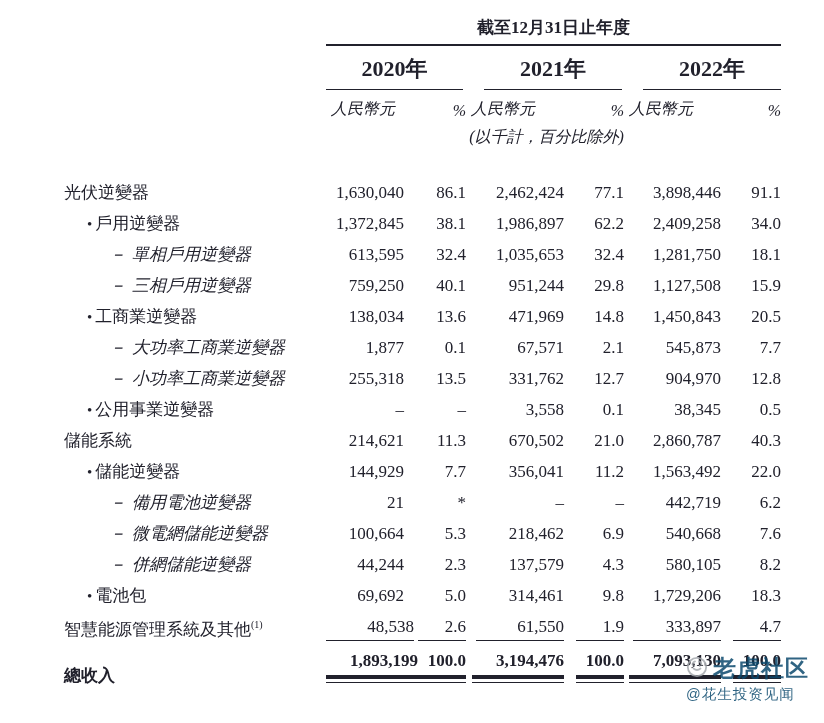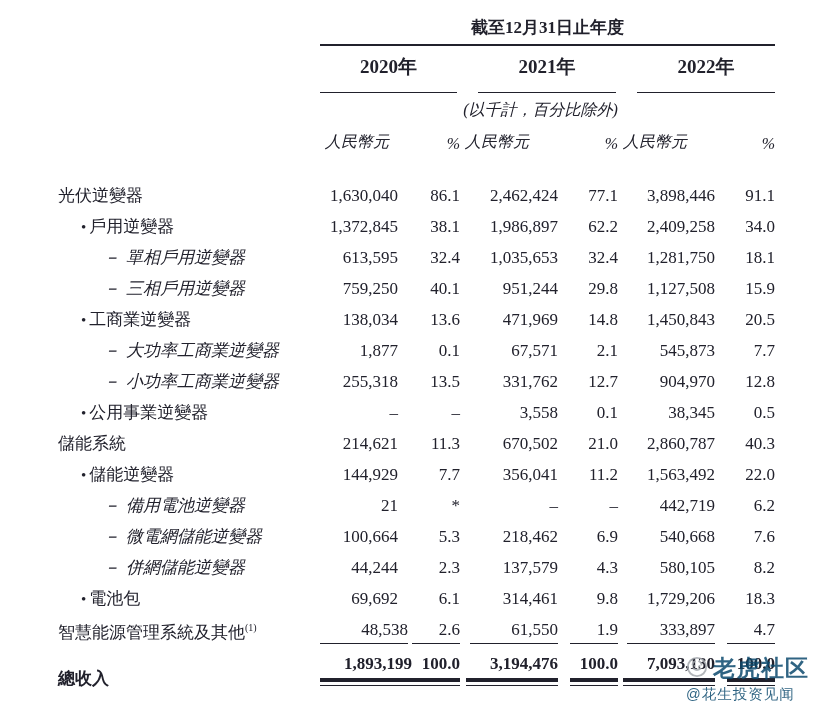--- a/index.html
+++ b/index.html
@@ -2,33 +2,33 @@
 <html lang="zh-Hant"><head>
 <meta charset="utf-8">
 <style>
   html,body{margin:0;padding:0;}
   .page{
     position:relative; width:824px; height:723px; background:#ffffff;
     font-family:"Liberation Serif","DejaVu Serif",serif; color:#21212c;
     overflow:hidden;
   }
   table.fin{
-    position:absolute; left:58px; top:10px; width:717px;
+    position:absolute; left:64px; top:10px; width:717px;
     border-collapse:collapse; table-layout:fixed;
   }
   td{vertical-align:bottom;}
   
   .hdr-period{
     text-align:center; font-weight:bold; font-size:17px;
     padding:6px 0 5px; border-bottom:2px solid #21212c;
   }
   .year-cell{padding:8px 0 0;}
   .year-box{
-    text-align:center; font-weight:bold; font-size:19px;
-    border-bottom:1.8px solid #21212c; padding-bottom:12px;
+    text-align:center; font-weight:bold; font-size:22px;
+    border-bottom:1.8px solid #21212c; padding-bottom:5px;
   }
   .g1 .year-box{margin:0 3px 0 0;}
   .g2 .year-box{margin:0 2px 0 18px;}
   .g3 .year-box{margin:0 0 0 19px;}
   .unit-cur{text-align:left; font-style:italic; font-size:16px; padding:9px 0 0 5px;}
   .unit-pct{text-align:right; font-style:italic; font-size:16px; padding:9px 0 0;}
   .note-cell{text-align:center; font-style:italic; font-size:16px; padding:7px 14px 2px 0;}
   .spacer-row td{height:26px;}
   
   tbody.rows td{font-size:17px; padding:4px 0 5px; line-height:22px;}
@@ -89,30 +89,30 @@
         </td>
         <td colspan="2" class="year-cell g2">
           <div class="year-box">2021年</div>
         </td>
         <td colspan="2" class="year-cell g3">
           <div class="year-box">2022年</div>
         </td>
       </tr>
       <tr>
         <td></td>
-        <td colspan="6" class="note-cell">(以千計，百分比除外)</td>
-      </tr>
-      <tr>
-        <td></td>
         <td class="unit-cur">人民幣元</td>
         <td class="unit-pct">%</td>
         <td class="unit-cur">人民幣元</td>
         <td class="unit-pct">%</td>
         <td class="unit-cur">人民幣元</td>
         <td class="unit-pct">%</td>
+      </tr>
+      <tr>
+        <td></td>
+        <td colspan="6" class="note-cell">(以千計，百分比除外)</td>
       </tr>
       <tr class="spacer-row">
           <td colspan="7"></td>
         </tr>
     </thead>
     <tbody class="rows">
         <tr class="row-l0">
       <td class="c-label"><span class="prefix"></span><span class="lbl">光伏逆變器</span><sup class="fn"></sup></td>
       <td class="c-num"><div class="cellwrap"><span class="val">1,630,040</span></div></td>
       <td class="c-num"><div class="cellwrap"><span class="val">86.1</span></div></td>
@@ -225,21 +225,21 @@
       <td class="c-num"><div class="cellwrap"><span class="val">44,244</span></div></td>
       <td class="c-num"><div class="cellwrap"><span class="val">2.3</span></div></td>
       <td class="c-num"><div class="cellwrap"><span class="val">137,579</span></div></td>
       <td class="c-num"><div class="cellwrap"><span class="val">4.3</span></div></td>
       <td class="c-num"><div class="cellwrap"><span class="val">580,105</span></div></td>
       <td class="c-num"><div class="cellwrap"><span class="val">8.2</span></div></td>
     </tr>
         <tr class="row-l1">
       <td class="c-label"><span class="prefix p1">•</span><span class="lbl">電池包</span><sup class="fn"></sup></td>
       <td class="c-num"><div class="cellwrap"><span class="val">69,692</span></div></td>
-      <td class="c-num"><div class="cellwrap"><span class="val">6.1</span></div></td>
+      <td class="c-num"><div class="cellwrap"><span class="val">5.0</span></div></td>
       <td class="c-num"><div class="cellwrap"><span class="val">314,461</span></div></td>
       <td class="c-num"><div class="cellwrap"><span class="val">9.8</span></div></td>
       <td class="c-num"><div class="cellwrap"><span class="val">1,729,206</span></div></td>
       <td class="c-num"><div class="cellwrap"><span class="val">18.3</span></div></td>
     </tr>
         <tr class="row-l0">
       <td class="c-label"><span class="prefix"></span><span class="lbl">智慧能源管理系統及其他</span><sup class="fn">(1)</sup></td>
       <td class="c-num"><div class="cellwrap uline w-amt"><span class="val">48,538</span></div></td>
       <td class="c-num"><div class="cellwrap uline w-pct"><span class="val">2.6</span></div></td>
       <td class="c-num"><div class="cellwrap uline w-amt"><span class="val">61,550</span></div></td>

